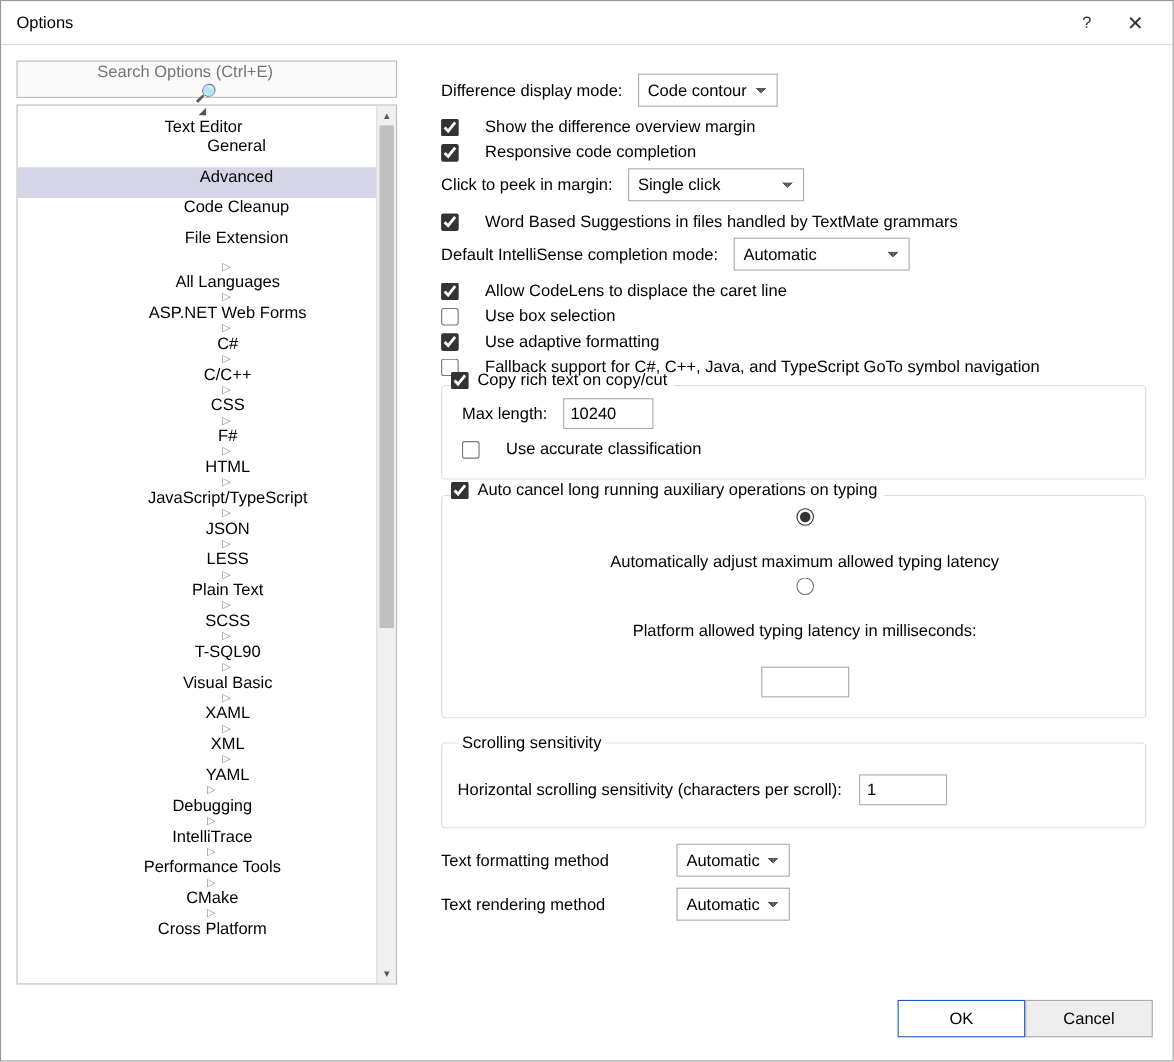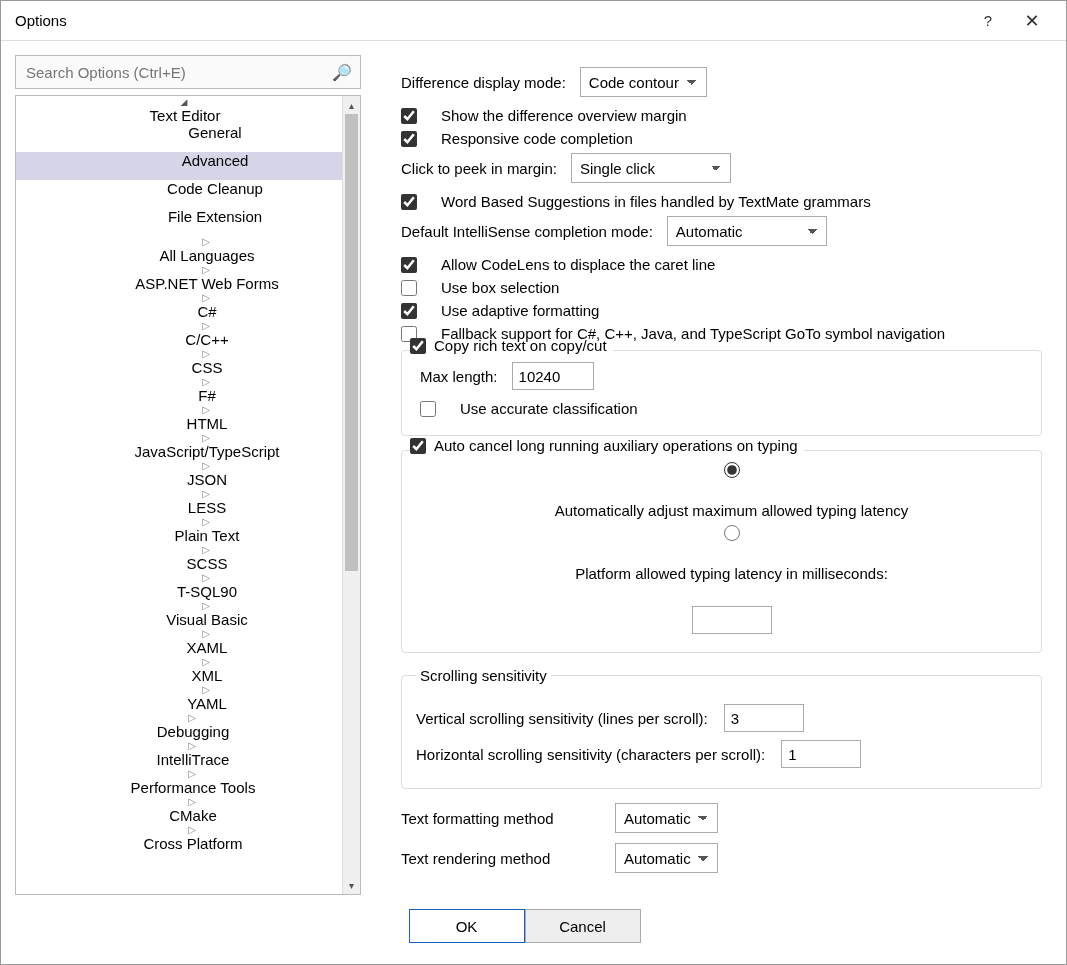--- a/index.html
+++ b/index.html
@@ -30,20 +30,21 @@
     padding: 14px;
     gap: 10px;
   }
   .left-panel { width: 346px; display: flex; flex-direction: column; }
   .search-wrap {
     display: flex; align-items: center;
     border: 1px solid #bbb;
     background: #fafafa;
     height: 34px;
     padding: 0 8px;
+    flex-direction: column;
   }
   .search-input {
     flex: 1; border: none; outline: none; background: transparent;
     font-size: 15px; color: #555;
   }
   .search-icon { color: #555; font-size: 16px; transform: scaleX(-1); }
   .tree-box {
     flex: 1; border: 1px solid #bbb; margin-top: 6px;
     position: relative; overflow: hidden;
     min-height: 0;
@@ -131,21 +132,21 @@
   fieldset legend{ padding: 0 4px; }
   .fs-header{
     display:flex; align-items:center; gap:8px;
     margin: -22px 0 8px -6px;
     background:#fff; padding: 0 6px 0 0;
     width: fit-content;
   }
   .sens-row{ display:flex; align-items:center; gap:16px; margin:8px 0;}
   .sens-row label{ flex:0 0 auto; }
   .btnbar {
-    display:flex; justify-content:center; gap:0;
+    display:flex; justify-content:flex-end; gap:0;
     padding: 0 18px 18px 0;
   }
   .btn {
     width: 116px; height: 34px;
     border: 1px solid #aaa;
     background: #eee;
     font-size: 15px;
     display:flex; align-items:center; justify-content:center;
     cursor:pointer;
   }
@@ -352,24 +353,20 @@
       <div class="check-row indent">
         <input type="radio" name="latency" style="">
         <span>Platform allowed typing latency in milliseconds:</span>
         <input type="text" style="width: 80px;">
       </div>
     </fieldset>
 
     <fieldset class="nolegend">
       <legend>Scrolling sensitivity</legend>
       <div class="sens-row">
-        <label>Vertical scrolling sensitivity (lines per scroll):</label>
-        <input type="text" style="width: 80px;" value="3">
-      </div>
-      <div class="sens-row">
         <label>Horizontal scrolling sensitivity (characters per scroll):</label>
         <input type="text" style="width: 80px;" value="1">
       </div>
     </fieldset>
 
     <div class="form-row">
       <span style="width:200px">Text formatting method</span>
       <select><option>Automatic</option></select>
     </div>
     <div class="form-row">

